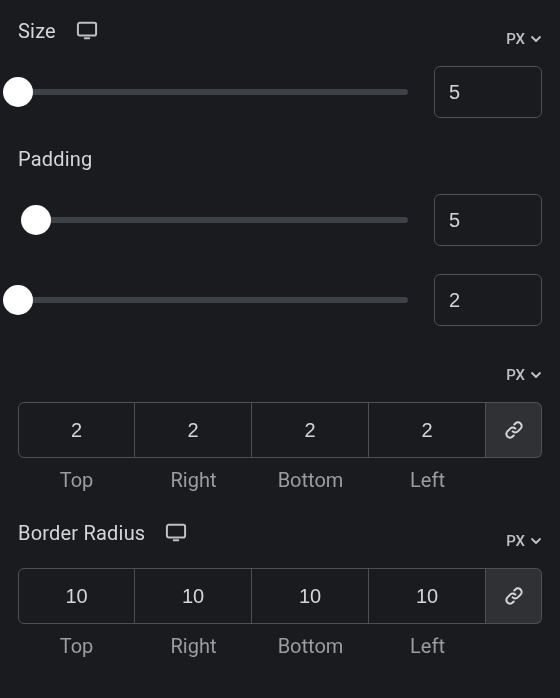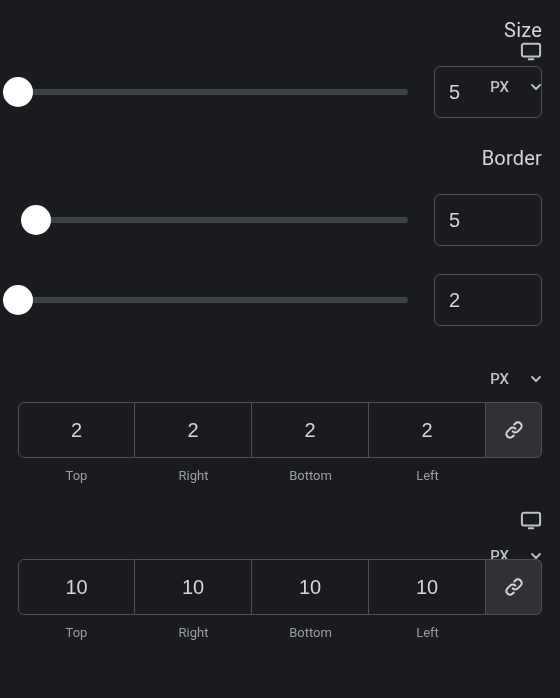--- a/index.html
+++ b/index.html
@@ -9,45 +9,44 @@
     font-family: -apple-system, BlinkMacSystemFont, "Segoe UI", Roboto, Helvetica, Arial, sans-serif;
     width: 560px;
     height: 698px;
     padding: 18px;
     overflow: hidden;
   }
   .section { margin-bottom: 28px; }
   .section:last-child { margin-bottom: 0; }
   .label-row {
     display: flex;
-    align-items: flex-end;
+    align-items: center;
     margin-bottom: 22px;
     height: 26px;
-    flex-direction: column;
   }
   .label-text {
     font-size: 20px;
     color: #d4d6d9;
     font-weight: 400;
     letter-spacing: 0.2px;
   }
   .resp-icon {
     margin-left: 20px;
     display: inline-flex;
     align-items: center;
     color: #bfc2c5;
   }
   .spacer { flex: 1; }
   .unit-label {
     font-size: 15px;
     color: #bfc2c5;
     font-weight: 500;
     display: inline-flex;
     align-items: center;
-    gap: 20px;
+    gap: 4px;
     cursor: pointer;
     margin-top: 16px;
   }
   .unit-label .chev {
     display: inline-flex;
     align-items: center;
     margin-left: 1px;
   }
   .slider-row {
     display: flex;
@@ -111,21 +110,21 @@
     border: 1px solid #4d5054;
     background: transparent;
     color: #d4d6d9;
     font-size: 20px;
     text-align: center;
     outline: none;
   }
   .side-input-wrap:first-child .side-input { border-top-left-radius: 6px; border-bottom-left-radius: 6px; }
   .side-input-wrap + .side-input-wrap .side-input { border-left: none; }
   .side-caption {
-    font-size: 13px;
+    font-size: 20px;
     color: #9a9da1;
   }
   .link-btn {
     width: 56px;
     height: 56px;
     border: 1px solid #4d5054;
     border-left: none;
     border-top-right-radius: 6px;
     border-bottom-right-radius: 6px;
     background: #2f3135;
@@ -163,21 +162,21 @@
     <div class="slider flush">
       <div class="slider-track"></div>
       <div class="slider-thumb"></div>
     </div>
     <input class="num-input" value="5" style="">
   </div>
 </div>
 
 <div class="section">
   <div class="label-row">
-    <span class="label-text">Border</span>
+    <span class="label-text">Padding</span>
   </div>
   <div class="slider-row">
     <div class="slider indented">
       <div class="slider-track"></div>
       <div class="slider-thumb"></div>
     </div>
     <input class="num-input" value="5" style="">
   </div>
 </div>
 
@@ -229,20 +228,21 @@
             </svg>
         </span>
       </div>
       <span class="side-caption" style="visibility:hidden">.</span>
     </div>
   </div>
 </div>
 
 <div class="section">
   <div class="label-row">
+    <span class="label-text">Border Radius</span>
     <span class="resp-icon">
       <svg width="22" height="20" viewBox="0 0 24 22">
           <rect x="2" y="2" width="20" height="14" rx="2" fill="none" stroke="currentColor" stroke-width="2.2"></rect>
           <rect x="8.5" y="18" width="7" height="2.2" rx="1" fill="currentColor"></rect>
         </svg>
     </span>
     <span class="spacer"></span>
     <span class="unit-label">
       <span>PX</span>
       <span class="chev">

